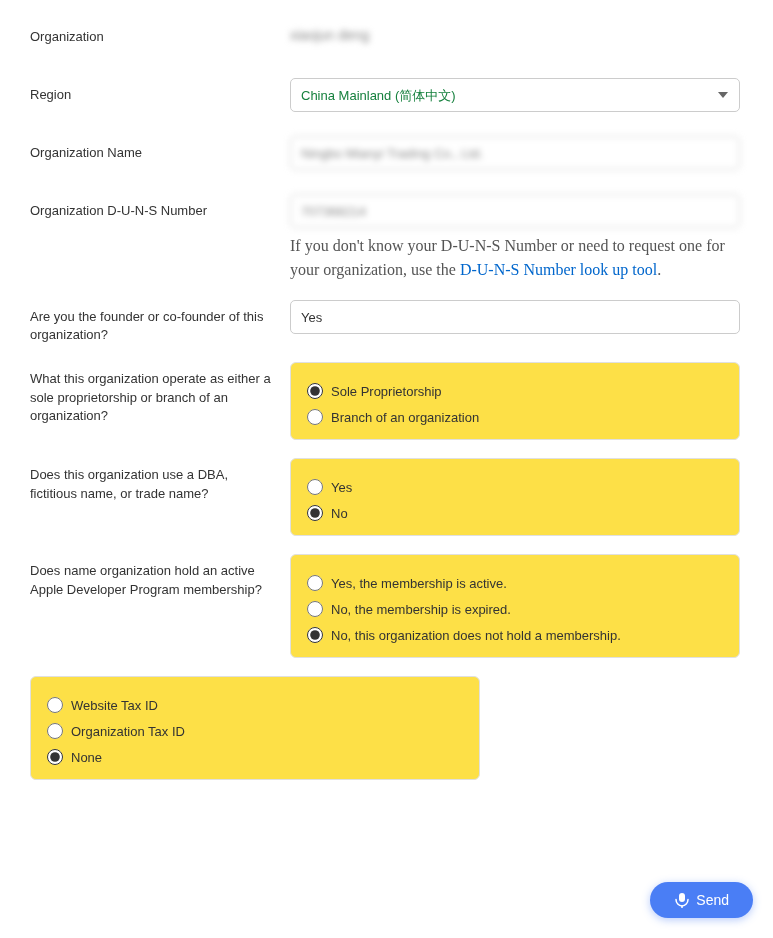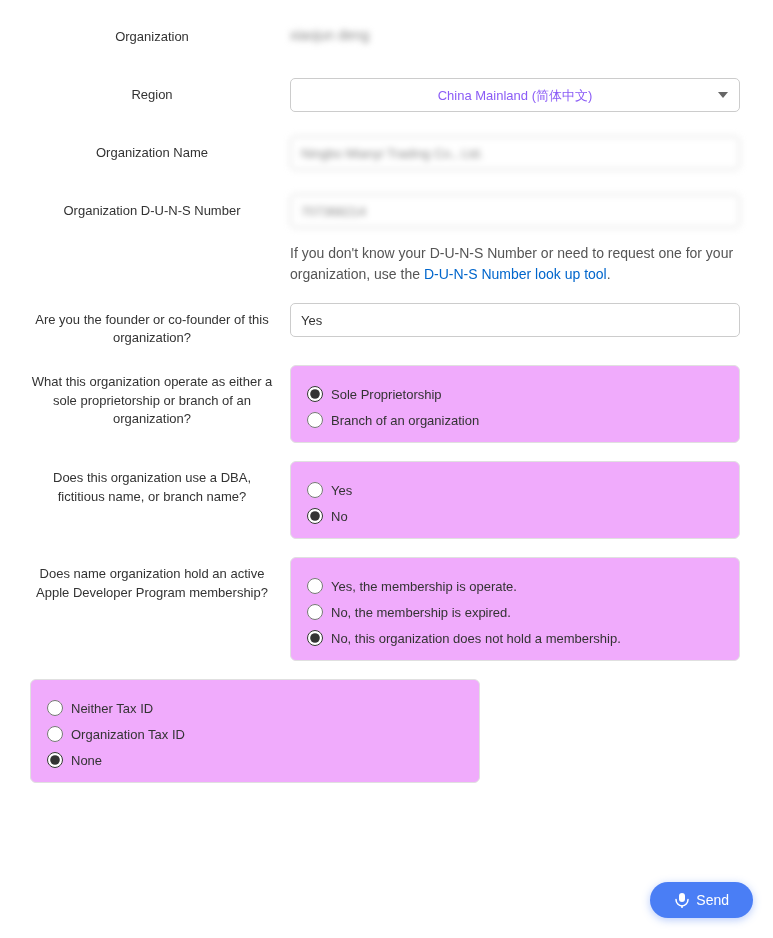--- a/index.html
+++ b/index.html
@@ -19,21 +19,21 @@
     .form-row {
       display: flex;
       align-items: flex-start;
       margin-bottom: 18px;
       min-height: 40px;
     }
 
     .form-label {
       width: 260px;
       min-width: 260px;
-      text-align: center;
+      text-align: left;
       padding-right: 16px;
       padding-top: 8px;
       font-size: 13px;
       color: #333;
       line-height: 1.4;
     }
 
     .form-control-area {
       flex: 1;
     }
@@ -50,27 +50,26 @@
       outline: none;
     }
 
     .select-input {
       width: 450px;
       height: 34px;
       border: 1px solid #ccc;
       border-radius: 5px;
       padding: 6px 10px;
       font-size: 13px;
-      color: #8b5cf6;
+      color: #15803d;
       background: #fff;
       appearance: none;
       -webkit-appearance: none;
       outline: none;
       cursor: pointer;
-      text-align: center;
     }
 
     .select-wrapper {
       position: relative;
       width: 450px;
     }
 
     .select-wrapper::after {
       content: '';
       position: absolute;
@@ -79,25 +78,26 @@
       transform: translateY(-50%);
       width: 0;
       height: 0;
       border-left: 5px solid transparent;
       border-right: 5px solid transparent;
       border-top: 6px solid #666;
       pointer-events: none;
     }
 
     .duns-hint {
-      margin-top: 15px;
-      font-size: 14px;
+      margin-top: 6px;
+      font-size: 16px;
       color: #555;
       line-height: 1.5;
       width: 450px;
+      font-family: Liberation Serif, serif;
     }
 
     .duns-hint a {
       color: #0066cc;
       text-decoration: none;
     }
 
     .radio-group {
       display: flex;
       flex-direction: column;
@@ -115,21 +115,21 @@
     }
 
     .radio-option input[type="radio"] {
       width: 16px;
       height: 16px;
       cursor: pointer;
       accent-color: #333;
     }
 
     .radio-block {
-      background: #f0abfc;
+      background: #fde047;
       border: 1px solid #e0e0e0;
       border-radius: 6px;
       padding: 14px 16px;
       width: 450px;
     }
 
     .org-value {
       font-size: 14px;
       color: #555;
       padding-top: 7px;
@@ -228,21 +228,21 @@
           <label class="radio-option">
             <input type="radio" name="sole_prop" value="branch" style="">
             <span>Branch of an organization</span>
           </label>
         </div>
       </div>
     </div>
   </div>
 
   <div class="form-row">
-    <div class="form-label">Does this organization use a DBA, fictitious name, or branch name?</div>
+    <div class="form-label">Does this organization use a DBA, fictitious name, or trade name?</div>
     <div class="form-control-area">
       <div class="radio-block">
         <div class="radio-group">
           <label class="radio-option">
             <input type="radio" name="dba" value="yes" style="">
             <span>Yes</span>
           </label>
           <label class="radio-option">
             <input type="radio" name="dba" value="no" checked="" style="">
             <span>No</span>
@@ -252,42 +252,42 @@
     </div>
   </div>
 
   <div class="form-row">
     <div class="form-label">Does name organization hold an active Apple Developer Program membership?</div>
     <div class="form-control-area">
       <div class="radio-block">
         <div class="radio-group">
           <label class="radio-option">
             <input type="radio" name="apple_membership" value="active" style="">
-            <span>Yes, the membership is operate.</span>
+            <span>Yes, the membership is active.</span>
           </label>
           <label class="radio-option">
             <input type="radio" name="apple_membership" value="expired" style="">
             <span>No, the membership is expired.</span>
           </label>
           <label class="radio-option">
             <input type="radio" name="apple_membership" value="none" checked="" style="">
             <span>No, this organization does not hold a membership.</span>
           </label>
         </div>
       </div>
     </div>
   </div>
 
   <div class="form-row">
     <div class="form-control-area">
       <div class="radio-block">
         <div class="radio-group">
           <label class="radio-option">
             <input type="radio" name="tax_id" value="personal" style="">
-            <span>Neither Tax ID</span>
+            <span>Website Tax ID</span>
           </label>
           <label class="radio-option">
             <input type="radio" name="tax_id" value="org" style="">
             <span>Organization Tax ID</span>
           </label>
           <label class="radio-option">
             <input type="radio" name="tax_id" value="none" checked="" style="">
             <span>None</span>
           </label>
         </div>

